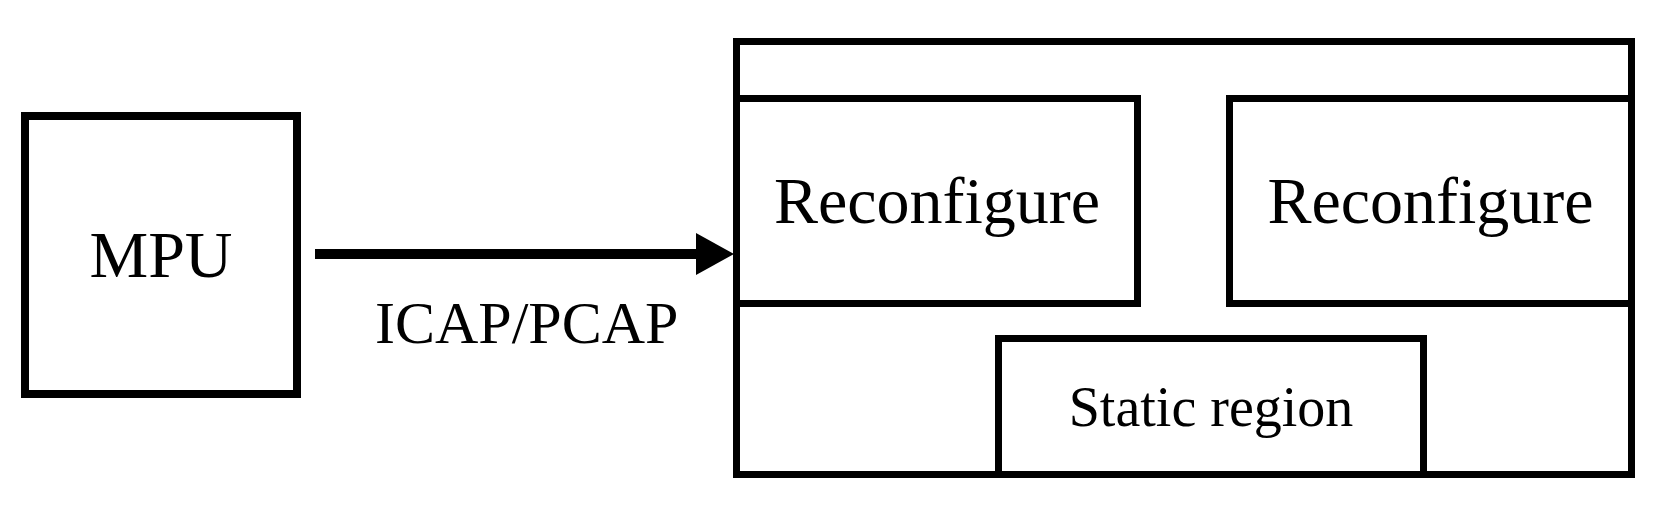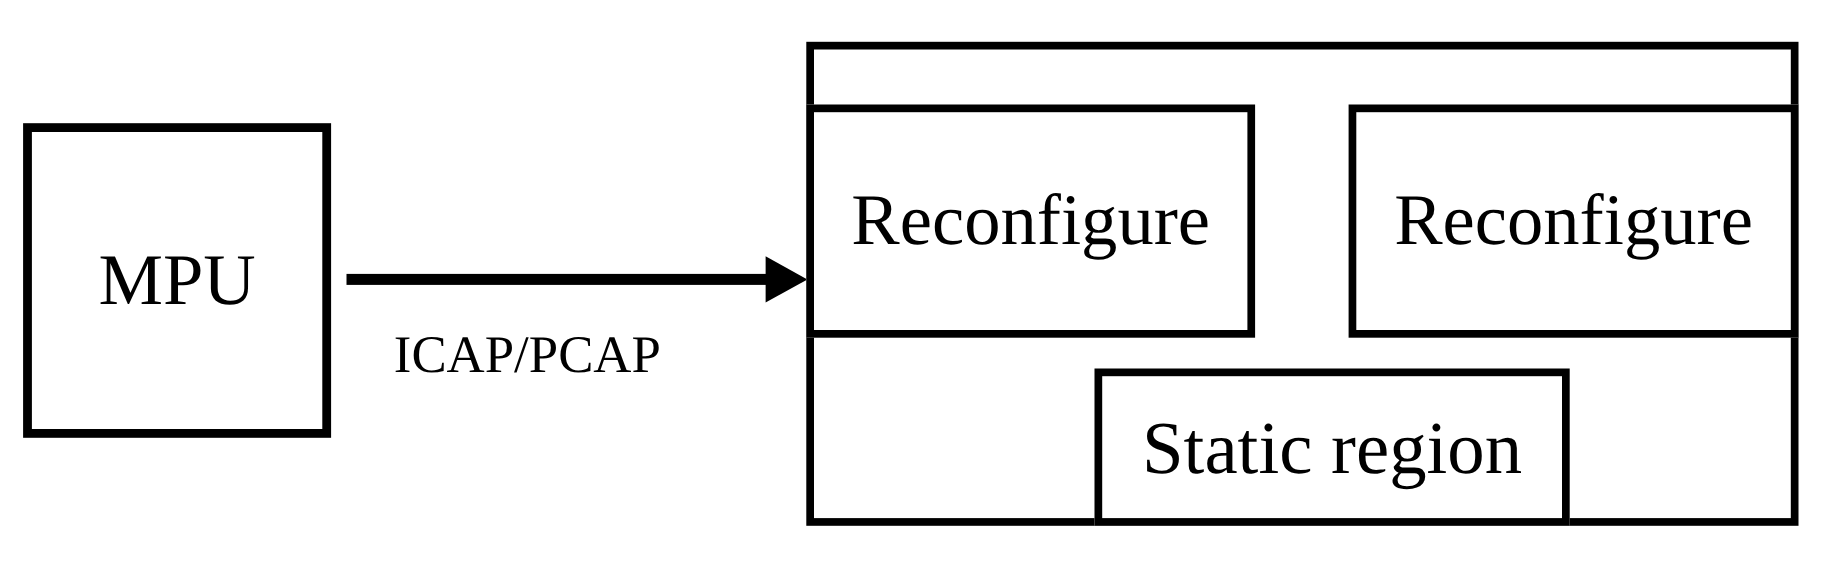--- a/index.html
+++ b/index.html
@@ -48,23 +48,23 @@
     left: 696px;
     top: 233px;
     width: 0;
     height: 0;
     border-top: 21px solid transparent;
     border-bottom: 21px solid transparent;
     border-left: 38px solid #000000;
   }
   .arrow-label {
     position: absolute;
-    left: 358px;
+    left: 375px;
     top: 290px;
-    font-size: 48px;
+    font-size: 60px;
     line-height: 66px;
     white-space: nowrap;
   }
   
   .fpga-outer {
     position: absolute;
     box-sizing: border-box;
     left: 733px;
     top: 38px;
     width: 902px;
@@ -87,21 +87,21 @@
     right: -7px;
     top: 50px;
     width: 409px;
     height: 212px;
   }
   .region-static {
     left: 255px;
     bottom: -7px;
     width: 432px;
     height: 143px;
-    font-size: 68px;
+    font-size: 56px;
     line-height: 70px;
   }
   .label-lines {
     display: block;
   }
 </style>
 </head>
 <body>
 
 <div class="canvas">

